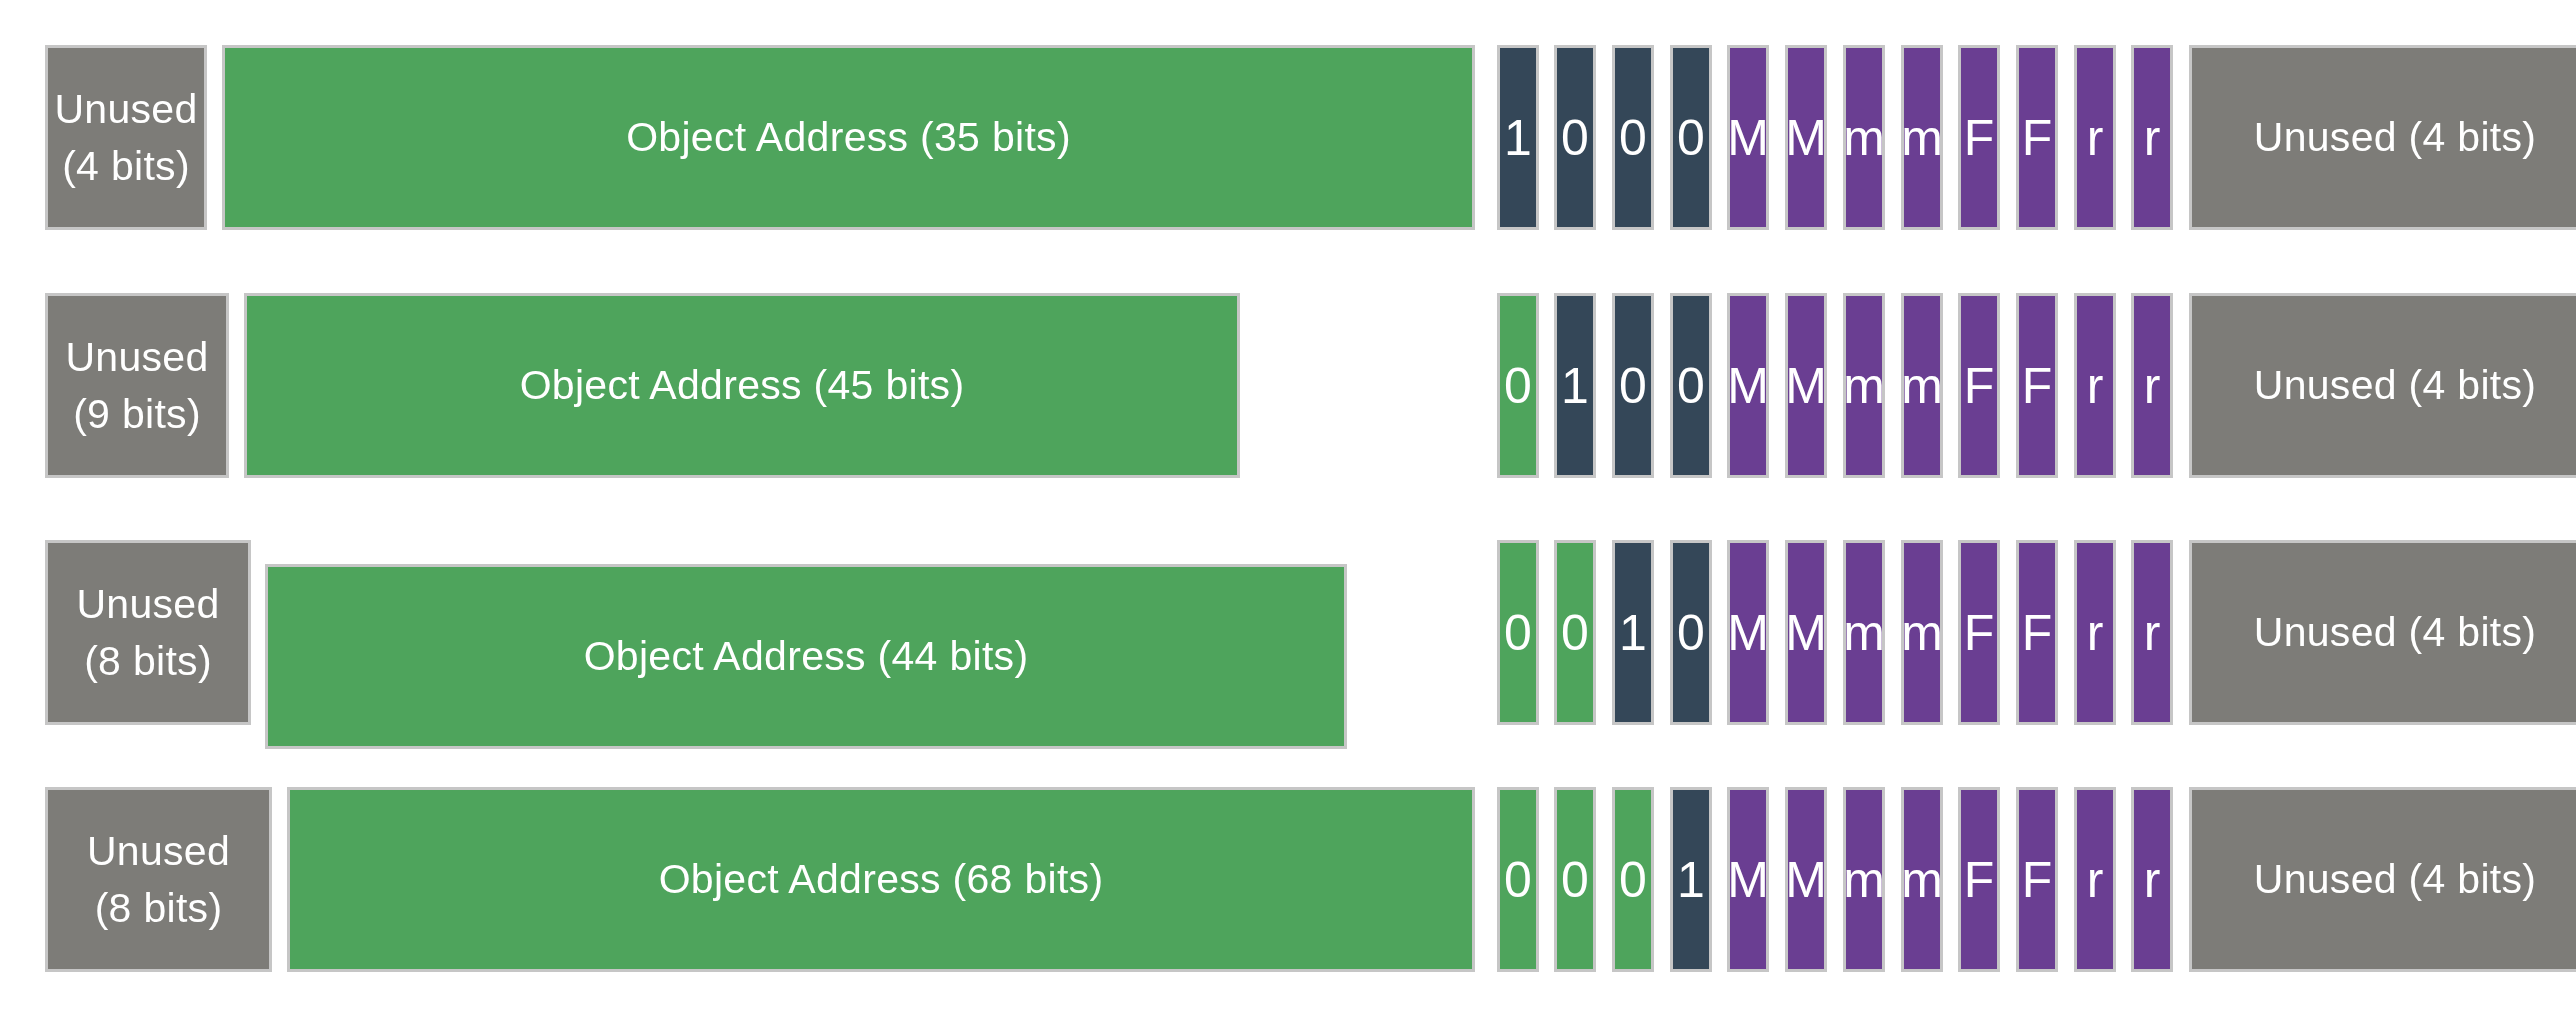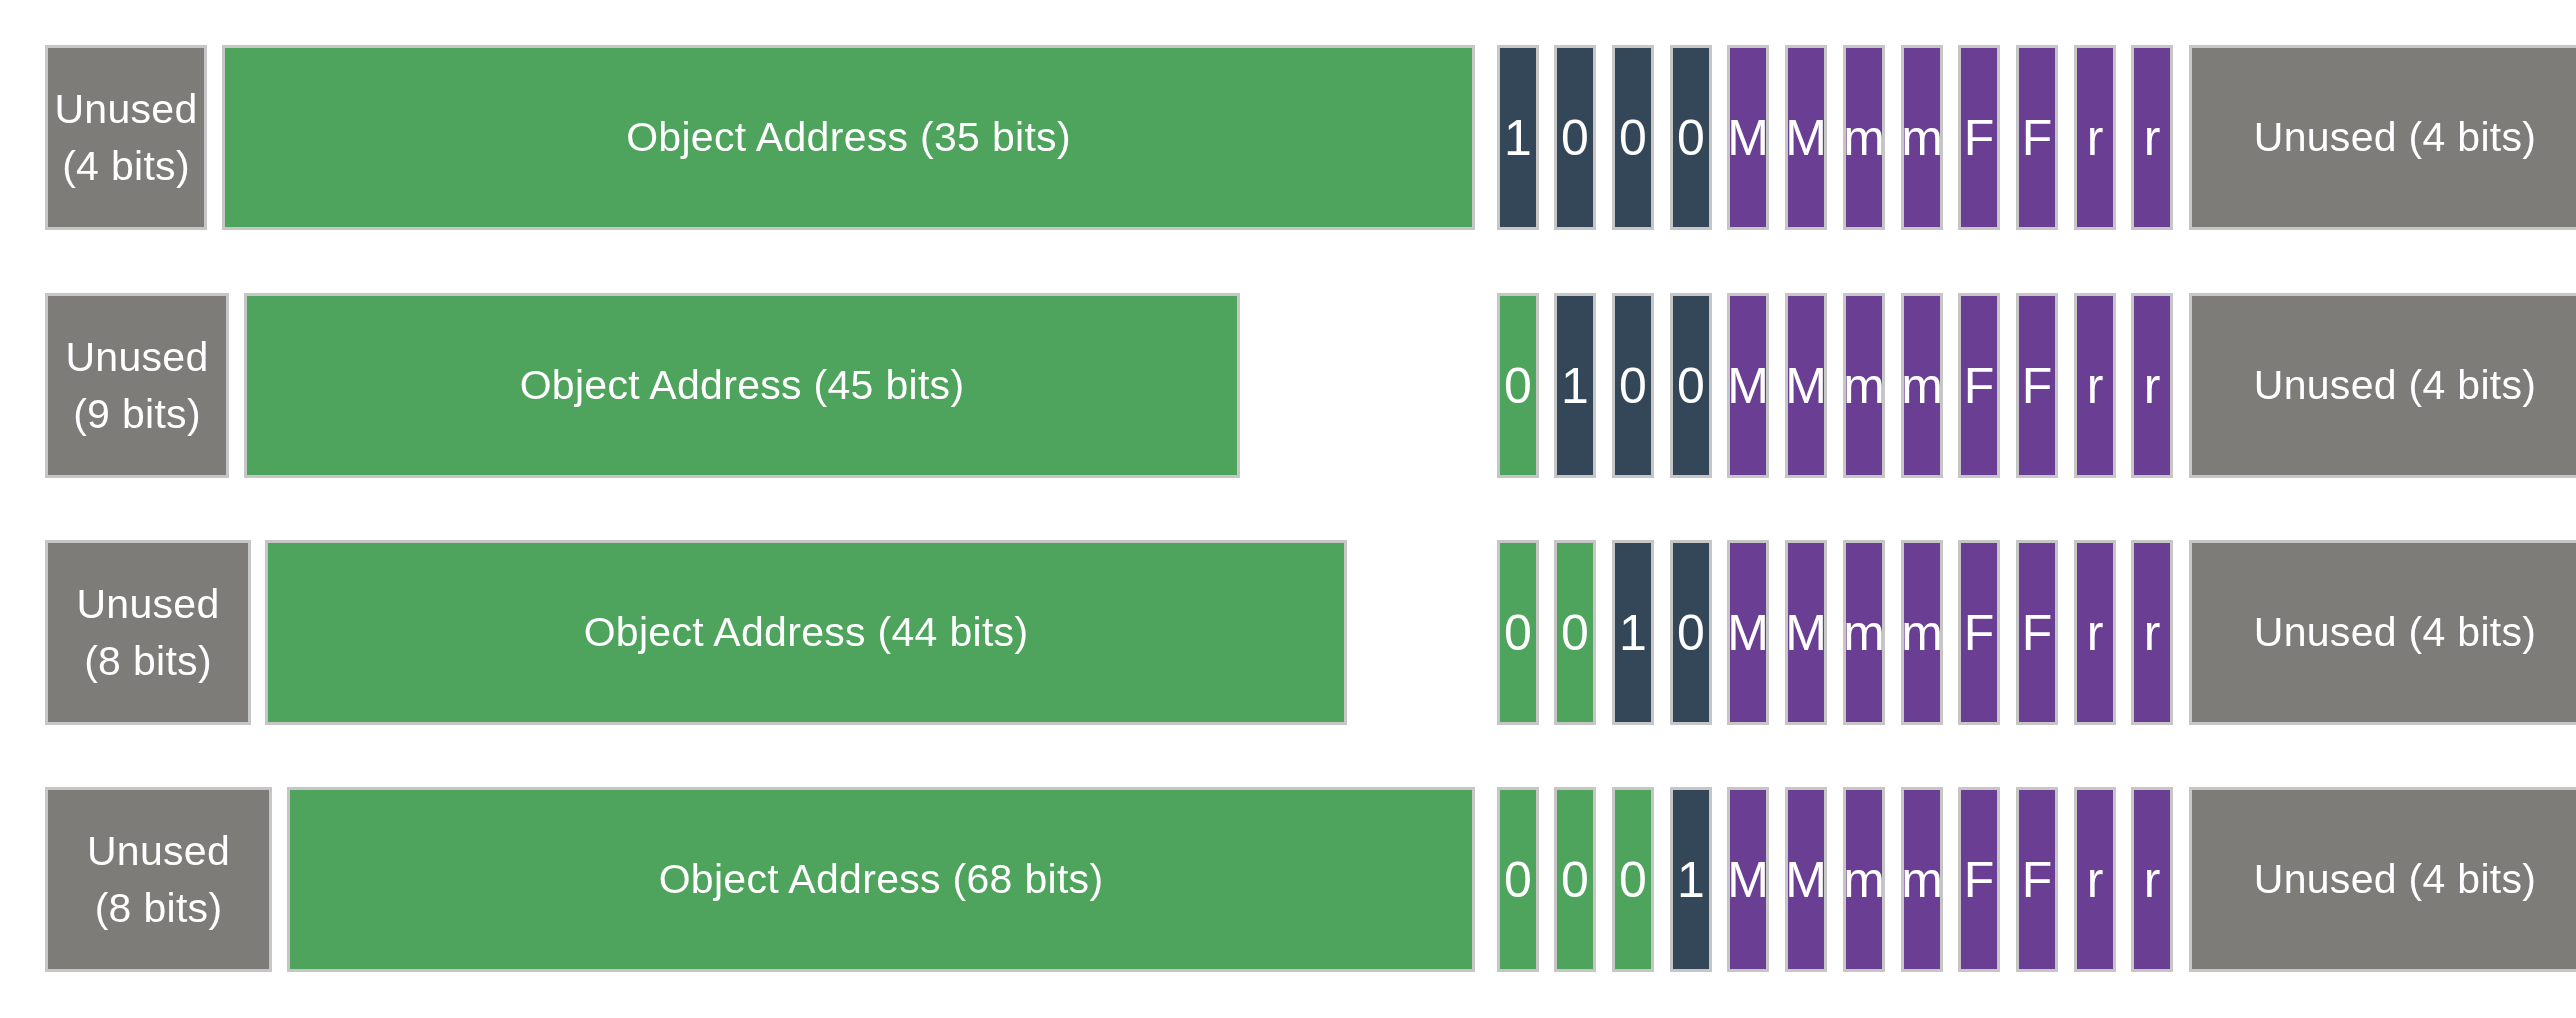--- a/index.html
+++ b/index.html
@@ -159,21 +159,21 @@
         <div class="block-label">Unused (4 bits)</div>
       </div>
     </div>
     <div class="row" style="top: 540px; height: 185px;">
       <div class="blk fill-unused" style="left: 45px; width: 206px;">
         <div class="block-label">
           <div>Unused</div>
           <div>(8 bits)</div>
         </div>
       </div>
-      <div class="blk fill-address" style="left: 265px; width: 1082px;">
+      <div class="blk fill-address" style="left: 265px; width: 1082px; margin-top: 24px;">
         <div class="block-label">Object Address (44 bits)</div>
       </div>
       <div class="blk cell fill-address" style="left: 1497px; width: 42px;">
         <div class="cell-label">0</div>
       </div>
       <div class="blk cell fill-address" style="left: 1554px; width: 42px;">
         <div class="cell-label">0</div>
       </div>
       <div class="blk cell fill-tag" style="left: 1612px; width: 42px;">
         <div class="cell-label">1</div>

